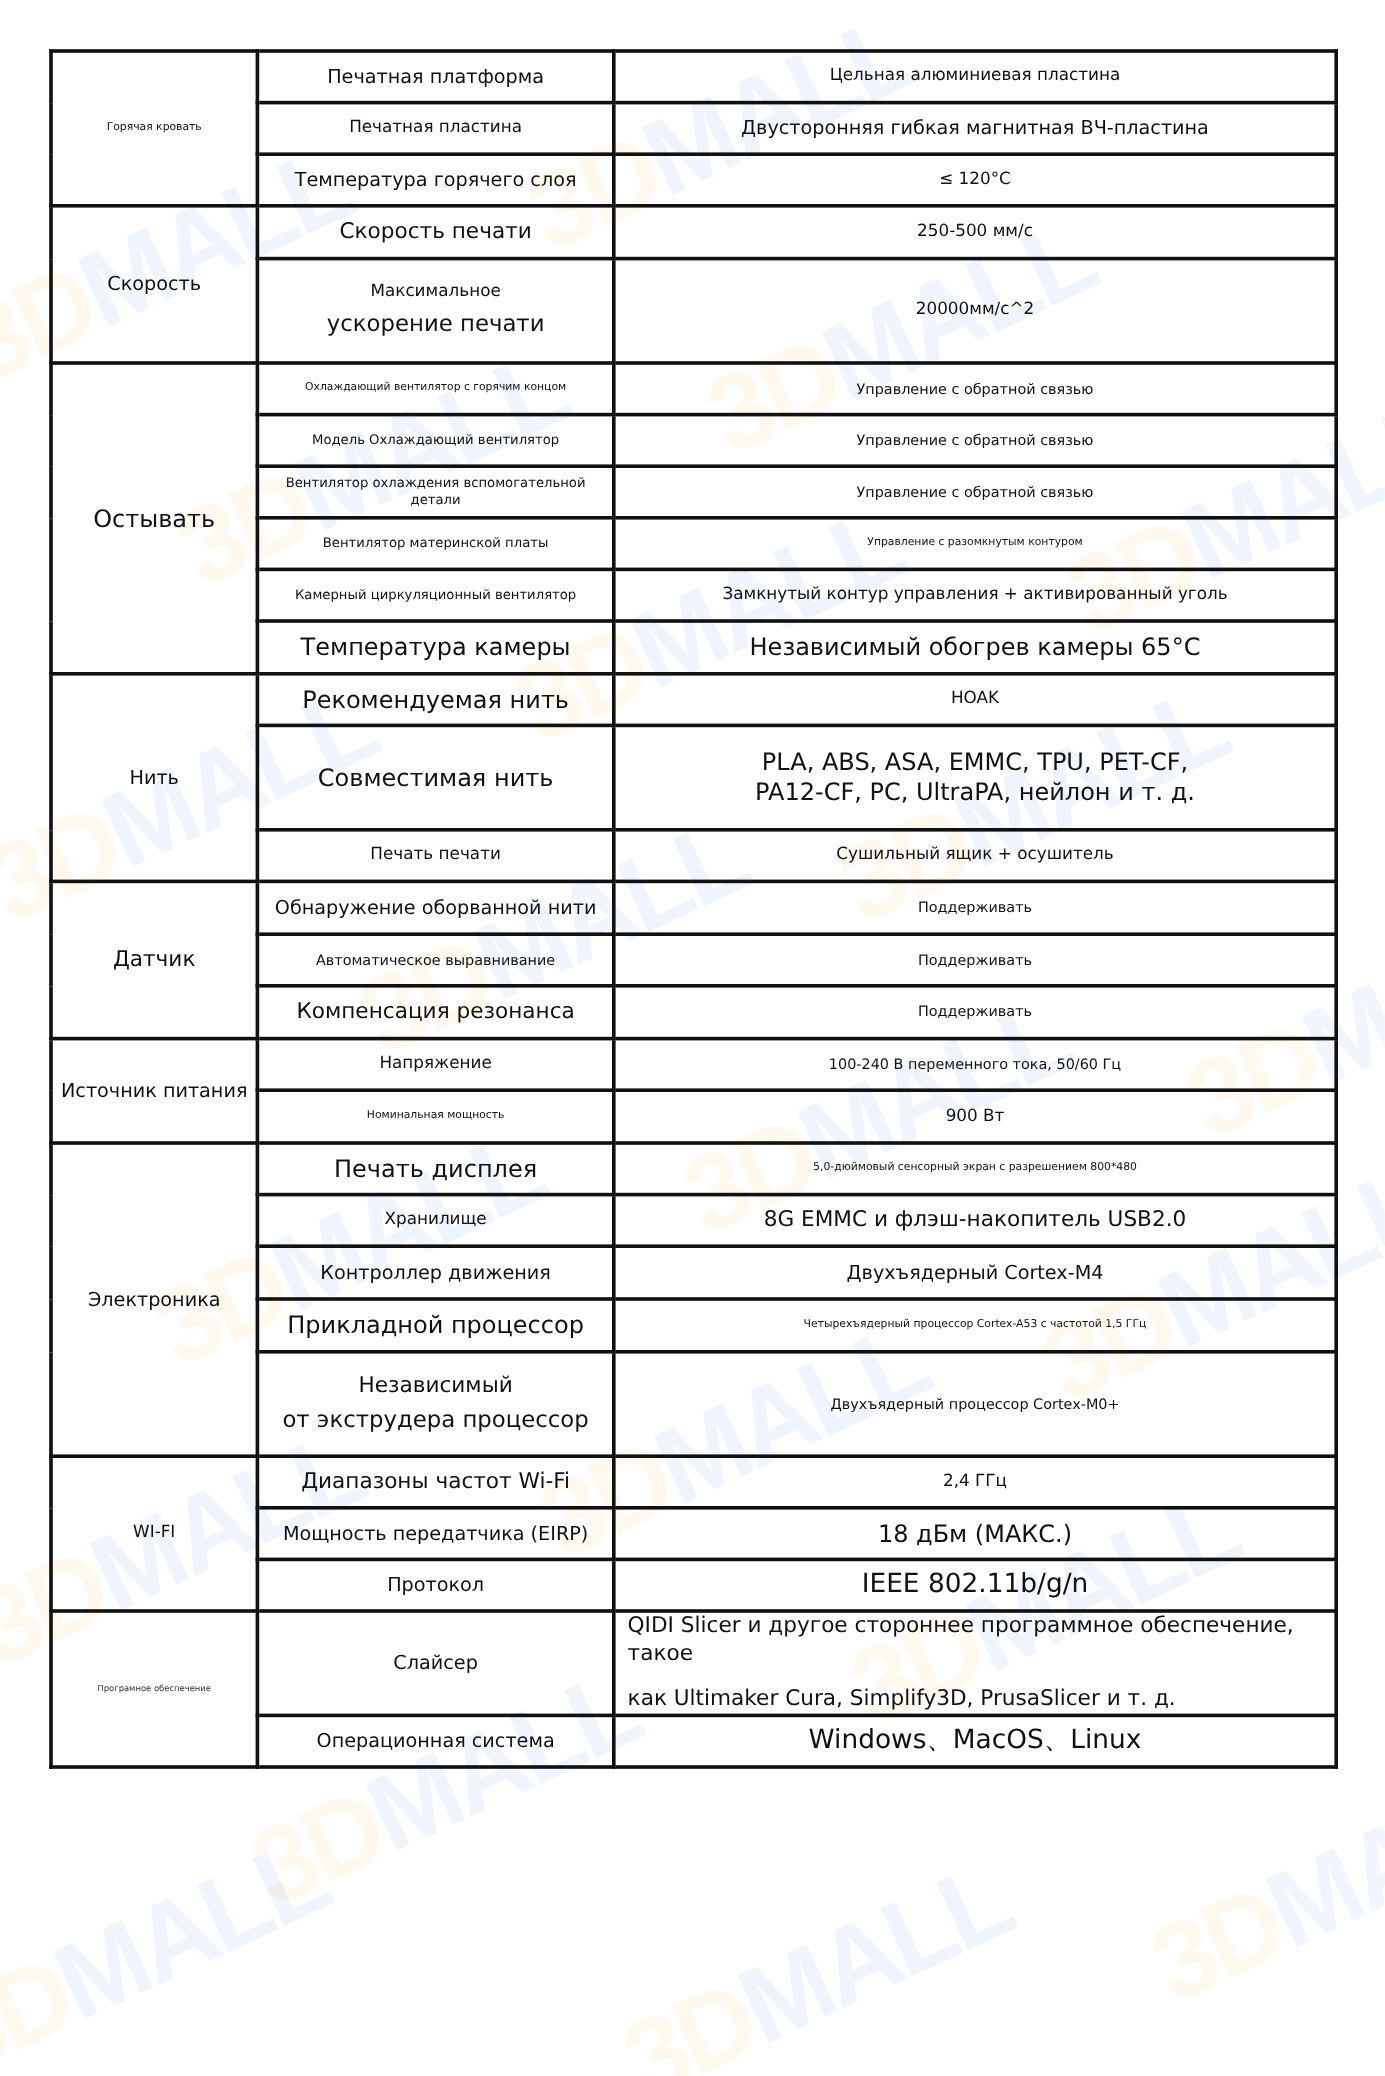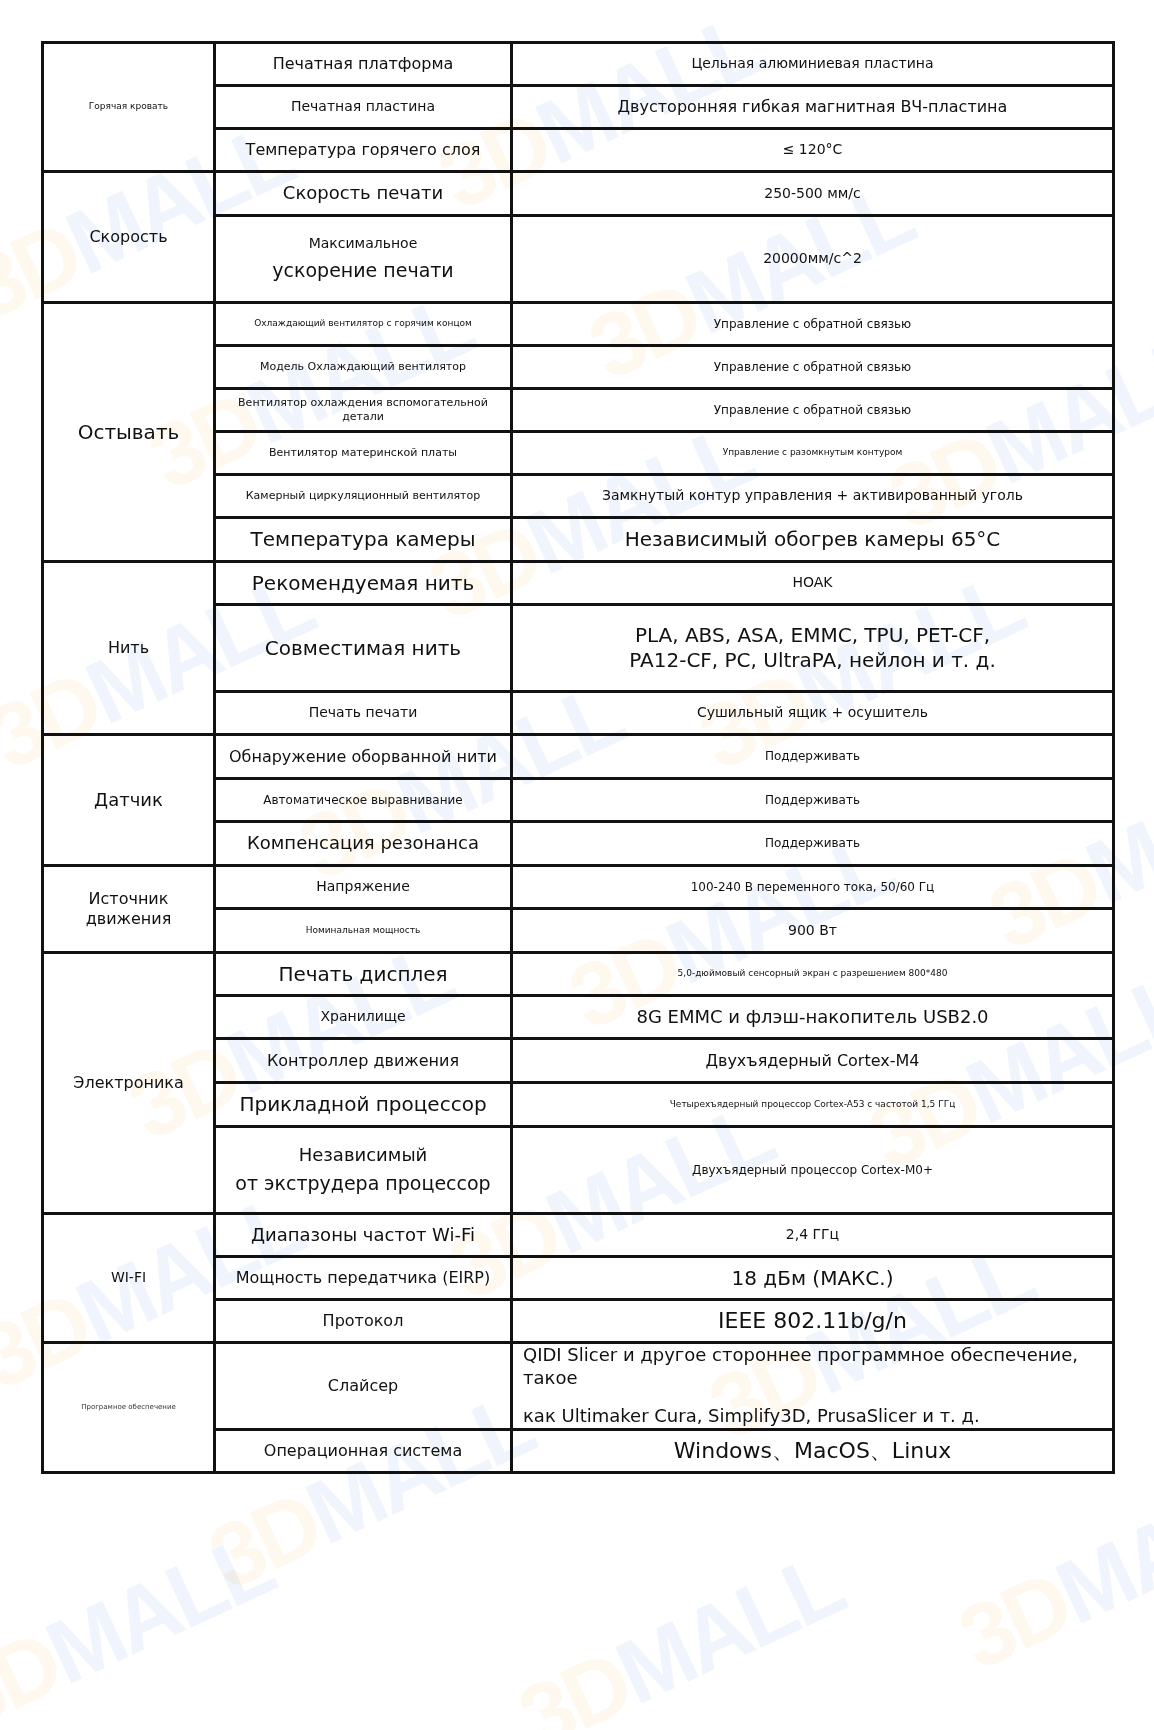--- a/index.html
+++ b/index.html
@@ -133,21 +133,21 @@
     <tr style="height:43px">
       <td class="fs11">Автоматическое выравнивание</td>
       <td class="fs11">Поддерживать</td>
     </tr>
     <tr style="height:44px">
       <td class="fs17">Компенсация резонанса</td>
       <td class="fs11">Поддерживать</td>
     </tr>
 
     <tr style="height:43px">
-      <td rowspan="2" class="fs15">Источник движения</td>
+      <td rowspan="2" class="fs15">Источник питания</td>
       <td class="fs13">Напряжение</td>
       <td class="fs11">100-240 В переменного тока, 50/60 Гц</td>
     </tr>
     <tr style="height:44px">
       <td class="fs9">Номинальная мощность</td>
       <td class="fs13">900 Вт</td>
     </tr>
 
     <tr style="height:43px">
       <td rowspan="5" class="fs15">Электроника</td>

